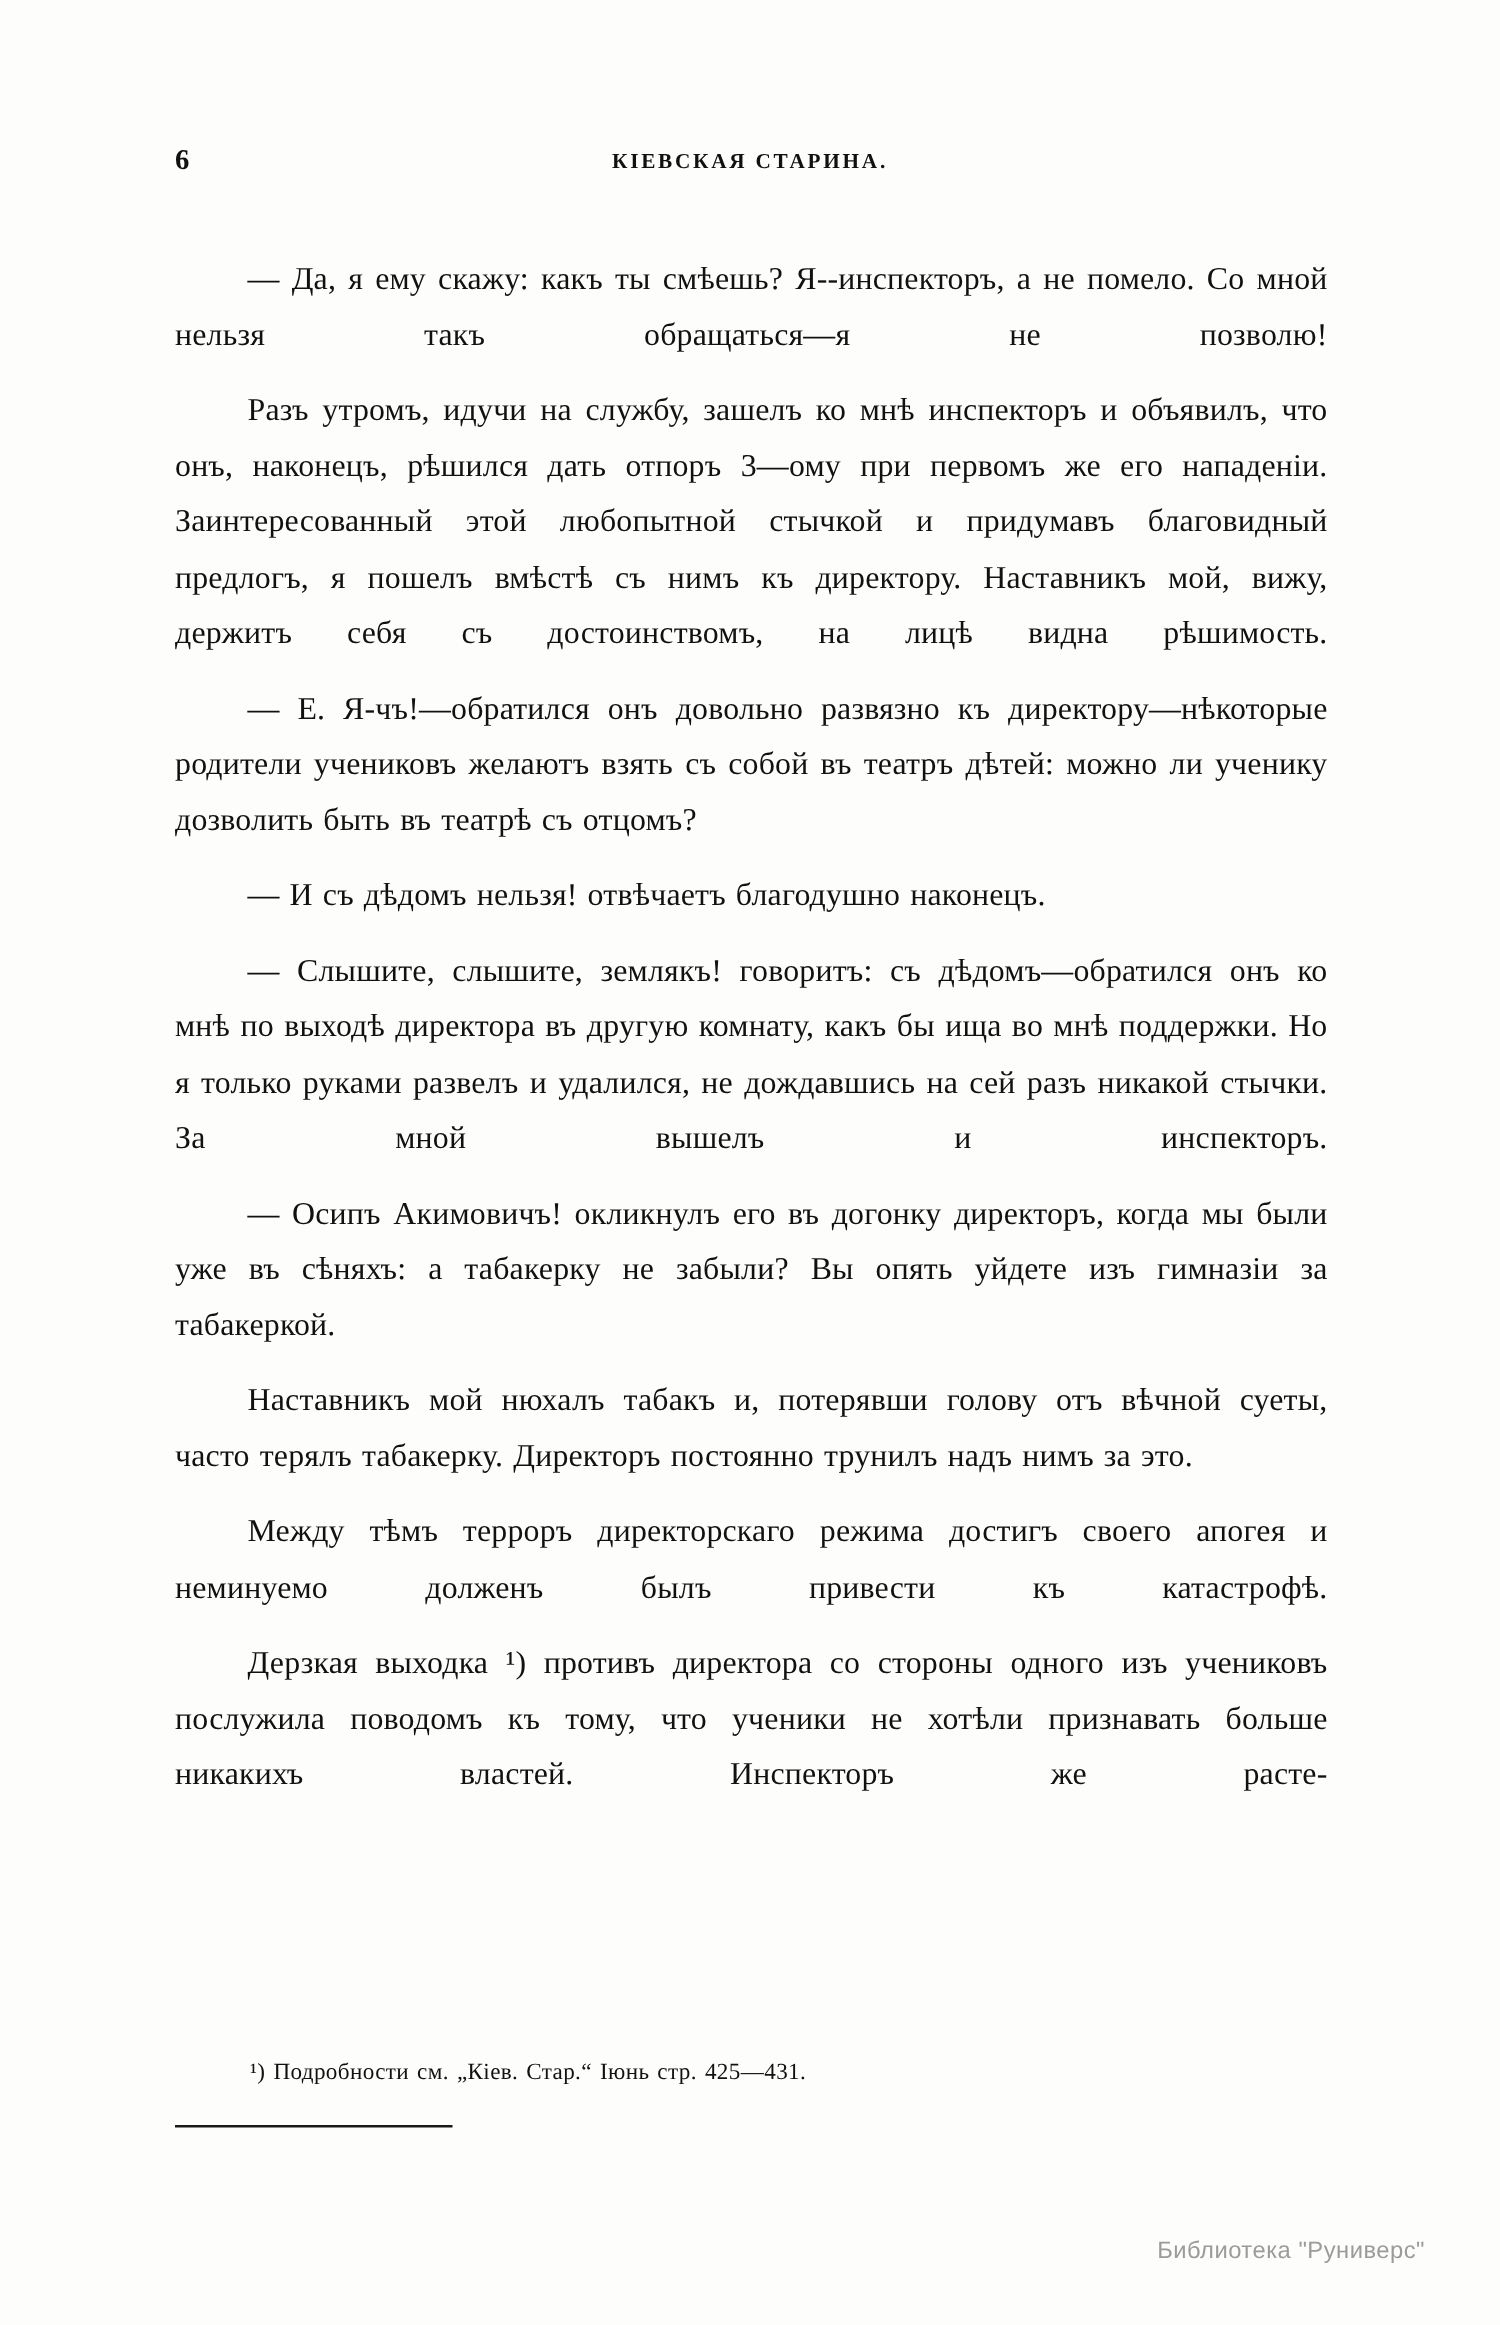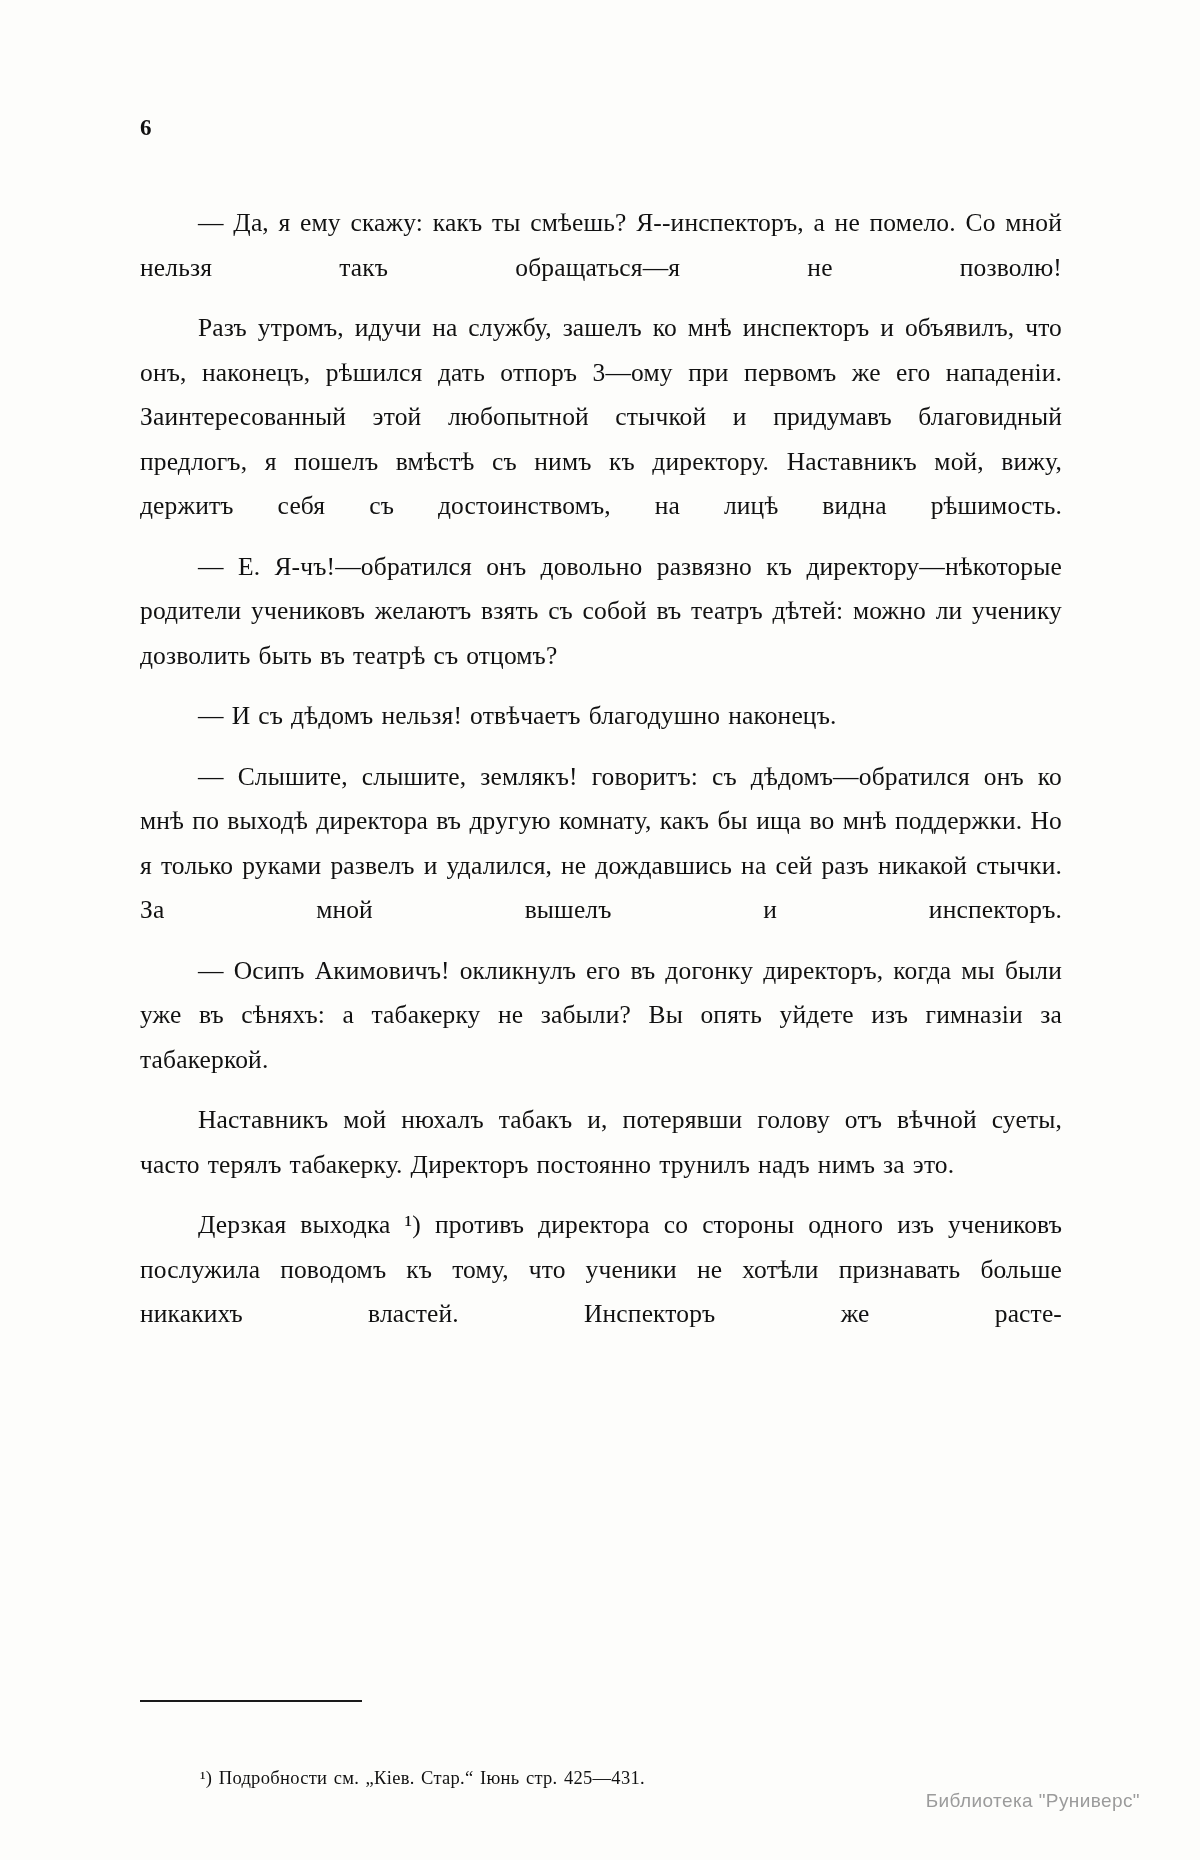--- a/index.html
+++ b/index.html
@@ -71,21 +71,21 @@
     position: absolute;
     left: 140px;
     top: 1700px;
     width: 222px;
     height: 2px;
     background: #1a1a1a;
   }
   .footnote {
     position: absolute;
     left: 140px;
-    top: 1764px;
+    top: 1644px;
     width: 922px;
     font-size: 18.5px;
     line-height: 28px;
     text-indent: 60px;
     letter-spacing: 0.3px;
     word-spacing: 1.5px;
   }
   .watermark {
     position: absolute;
     right: 60px;
@@ -96,30 +96,32 @@
     letter-spacing: 0.4px;
   }
 </style>
 </head>
 <body>
 
 <div class="page">
 
   <div class="header">
     <span class="folio">6</span>
+    <span class="running-title">КІЕВСКАЯ СТАРИНА.</span>
   </div>
 
   <div class="body-text">
     <p class="para lastjust">— Да, я ему скажу: какъ ты смѣешь? Я--инспекторъ, а не помело. Со мной нельзя такъ обращаться—я не позволю!</p>
     <p class="para lastjust">Разъ утромъ, идучи на службу, зашелъ ко мнѣ инспекторъ и объявилъ, что онъ, наконецъ, рѣшился дать отпоръ 3—ому при первомъ же его нападеніи. Заинтересованный этой любопытной стычкой и придумавъ благовидный предлогъ, я пошелъ вмѣстѣ съ нимъ къ директору. Наставникъ мой, вижу, держитъ себя съ достоинствомъ, на лицѣ видна рѣшимость.</p>
     <p class="para">— Е. Я-чъ!—обратился онъ довольно развязно къ директору—нѣкоторые родители учениковъ желаютъ взять съ собой въ театръ дѣтей: можно ли ученику дозволить быть въ театрѣ съ отцомъ?</p>
     <p class="para">— И съ дѣдомъ нельзя! отвѣчаетъ благодушно наконецъ.</p>
     <p class="para lastjust">— Слышите, слышите, землякъ! говоритъ: съ дѣдомъ—обратился онъ ко мнѣ по выходѣ директора въ другую комнату, какъ бы ища во мнѣ поддержки. Но я только руками развелъ и удалился, не дождавшись на сей разъ никакой стычки. За мной вышелъ и инспекторъ.</p>
     <p class="para">— Осипъ Акимовичъ! окликнулъ его въ догонку директоръ, когда мы были уже въ сѣняхъ: а табакерку не забыли? Вы опять уйдете изъ гимназіи за табакеркой.</p>
     <p class="para">Наставникъ мой нюхалъ табакъ и, потерявши голову отъ вѣчной суеты, часто терялъ табакерку. Директоръ постоянно трунилъ надъ нимъ за это.</p>
+    <p class="para lastjust">Между тѣмъ терроръ директорскаго режима достигъ своего апогея и неминуемо долженъ былъ привести къ катастрофѣ.</p>
     <p class="para lastjust">Дерзкая выходка ¹) противъ директора со стороны одного изъ учениковъ послужила поводомъ къ тому, что ученики не хотѣли признавать больше никакихъ властей. Инспекторъ же расте-</p>
   </div>
 
   <div class="rule"></div>
 
   <div class="footnote">¹) Подробности см. „Кіев. Стар.“ Іюнь стр. 425—431.</div>
 
   <div class="watermark">Библиотека "Руниверс"</div>
 
 </div>

